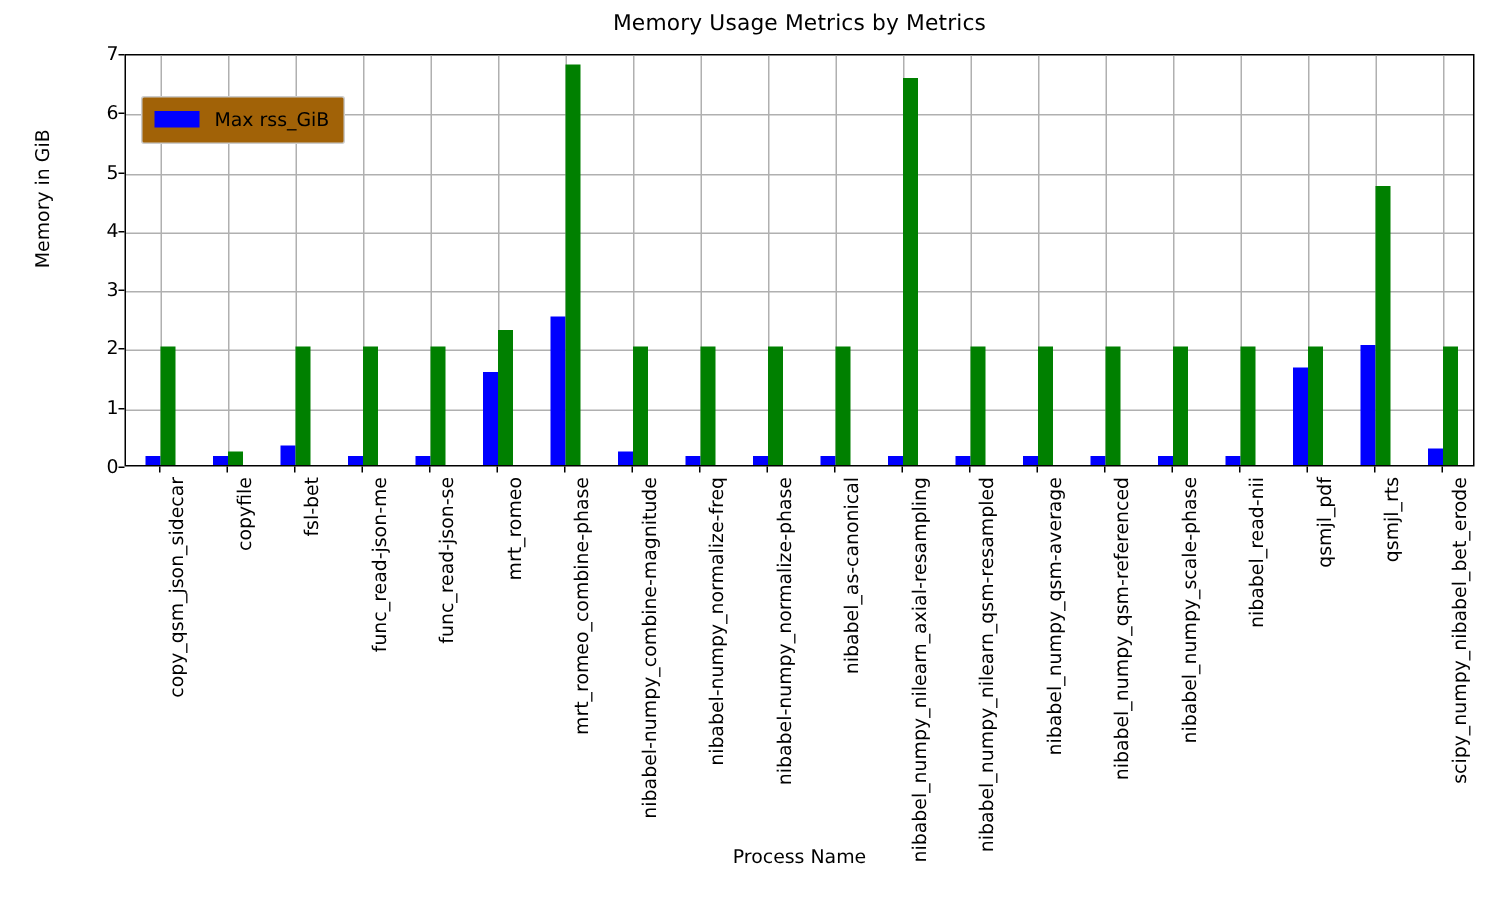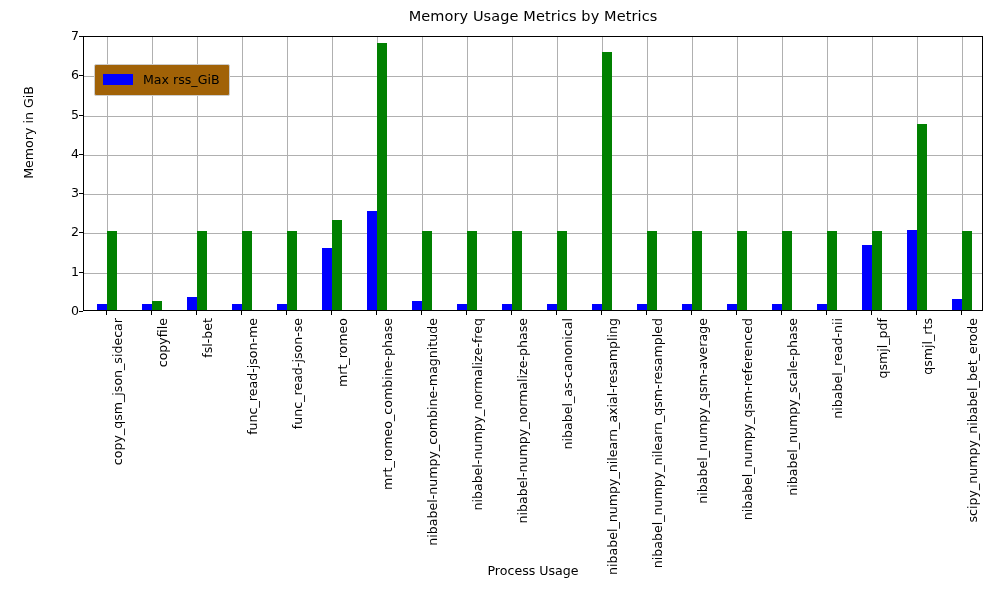--- a/index.html
+++ b/index.html
@@ -316,21 +316,21 @@
       <div class="xtick-label" style="left: 523px;">nibabel_numpy_nilearn_axial-resampling</div>
       <div class="xtick-label" style="left: 568px;">nibabel_numpy_nilearn_qsm-resampled</div>
       <div class="xtick-label" style="left: 613px;">nibabel_numpy_qsm-average</div>
       <div class="xtick-label" style="left: 658px;">nibabel_numpy_qsm-referenced</div>
       <div class="xtick-label" style="left: 703px;">nibabel_numpy_scale-phase</div>
       <div class="xtick-label" style="left: 748px;">nibabel_read-nii</div>
       <div class="xtick-label" style="left: 793px;">qsmjl_pdf</div>
       <div class="xtick-label" style="left: 838px;">qsmjl_rts</div>
       <div class="xtick-label" style="left: 883px;">scipy_numpy_nibabel_bet_erode</div>
     </div>
-  <div id="xlabel">Process Usage</div>
+  <div id="xlabel">Process Name</div>
 
   <div id="legend">
       <div class="legend-row">
         <div class="legend-swatch blue" style="background: rgb(0, 0, 255);"></div>
         <div class="legend-text">Max rss_GiB</div>
       </div>
     </div>
 
 </div>
 

